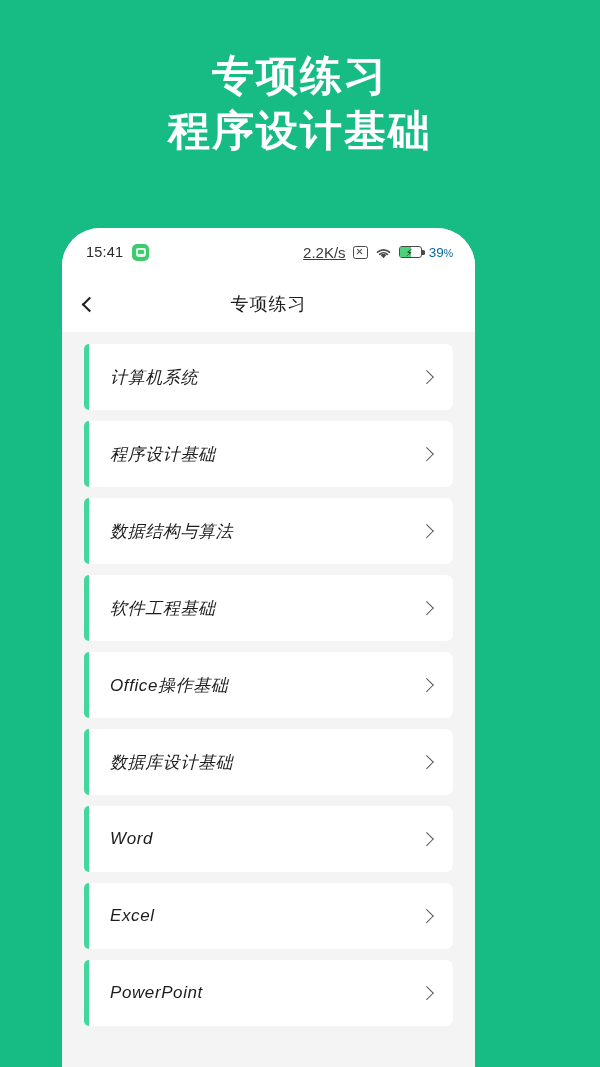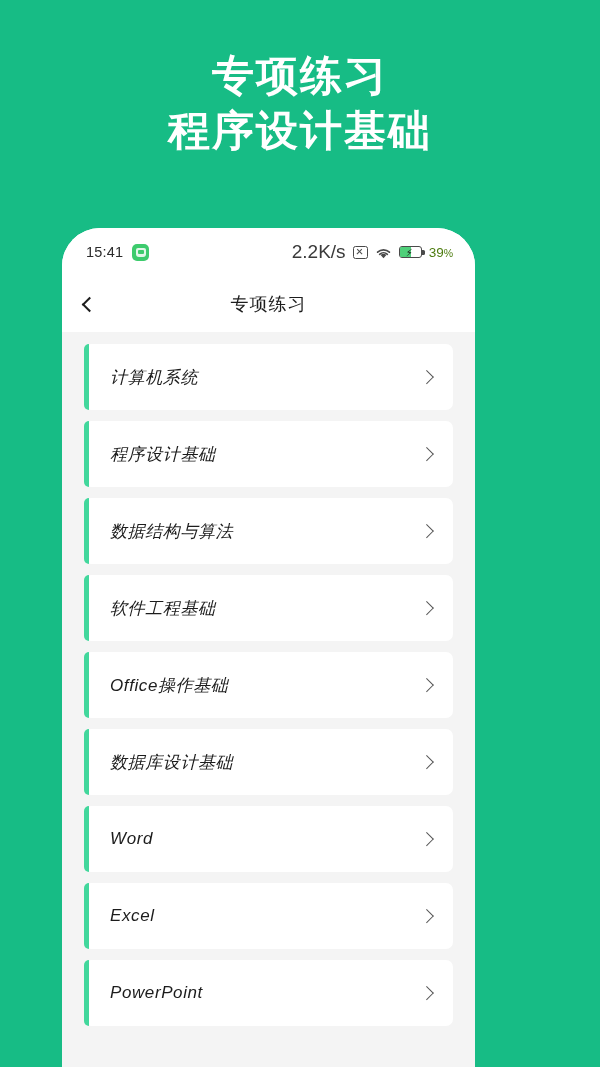--- a/index.html
+++ b/index.html
@@ -78,21 +78,21 @@
     background:#3dcb6d;
     border-radius:1px;
   }
   .sb-right {
     margin-left:auto;
     display:flex;
     align-items:center;
     gap:7px;
     color:#3d3d3d;
   }
-  .sb-speed { font-size:19px; color:#3a3a3a; }
+  .sb-speed { font-size:15px; color:#3a3a3a;text-decoration:underline; }
   .ico-nosignal {
     width:15px; height:13px;
     border:1.5px solid #4a4a4a;
     border-radius:2.5px;
     position:relative;
   }
   .ico-nosignal::before, .ico-nosignal::after {
     content:"";
     position:absolute;
     left:2.6px; top:4.4px;
@@ -124,21 +124,21 @@
     border-radius:1.5px 0 0 1.5px;
   }
   .bolt {
     position:absolute;
     left:6px; top:1px;
     font-size:10px;
     line-height:10.5px;
     color:#1f1f1f;
     font-weight:bold;
   }
-  .sb-batt-text { font-size:13.5px; color:#4d7c0f; }
+  .sb-batt-text { font-size:13.5px; color:#0369a1; }
   .sb-batt-text .pct { font-size:10.5px; }
 
   
   .navbar {
     flex:0 0 56px;
     height:56px;
     background:#ffffff;
     display:flex;
     align-items:center;
     position:relative;

